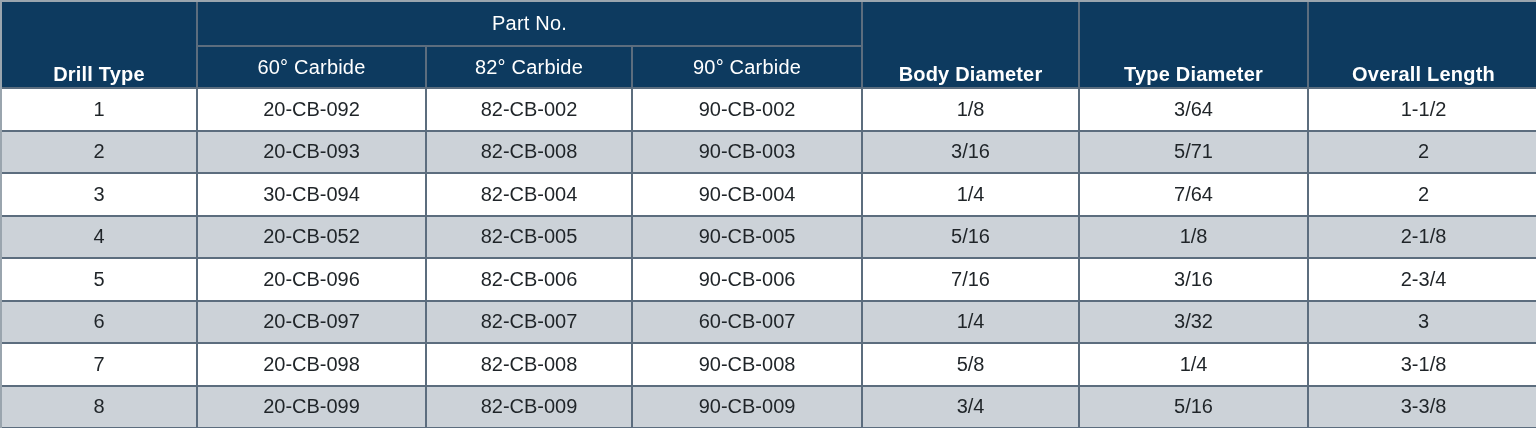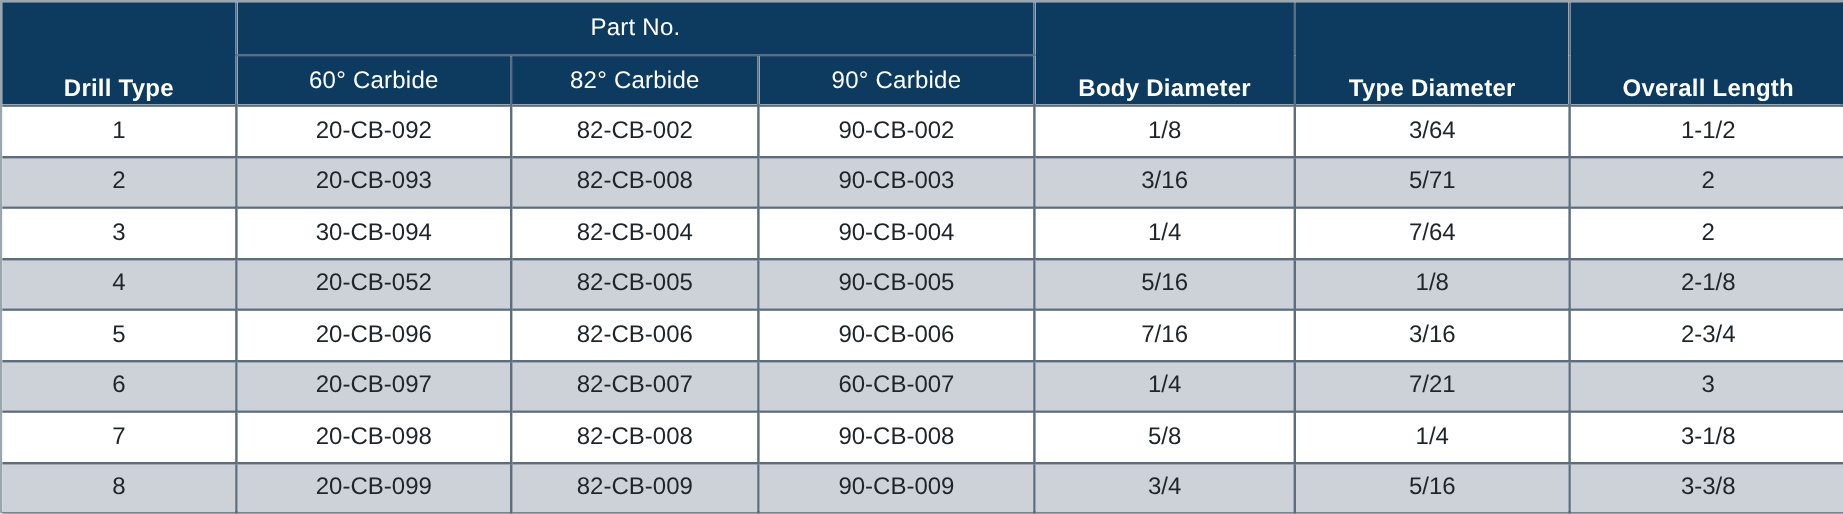--- a/index.html
+++ b/index.html
@@ -126,21 +126,21 @@
           <td>7/16</td>
           <td>3/16</td>
           <td>2-3/4</td>
         </tr>
         <tr>
           <td>6</td>
           <td>20-CB-097</td>
           <td>82-CB-007</td>
           <td>60-CB-007</td>
           <td>1/4</td>
-          <td>7/21</td>
+          <td>3/32</td>
           <td>3</td>
         </tr>
         <tr>
           <td>7</td>
           <td>20-CB-098</td>
           <td>82-CB-008</td>
           <td>90-CB-008</td>
           <td>5/8</td>
           <td>1/4</td>
           <td>3-1/8</td>

